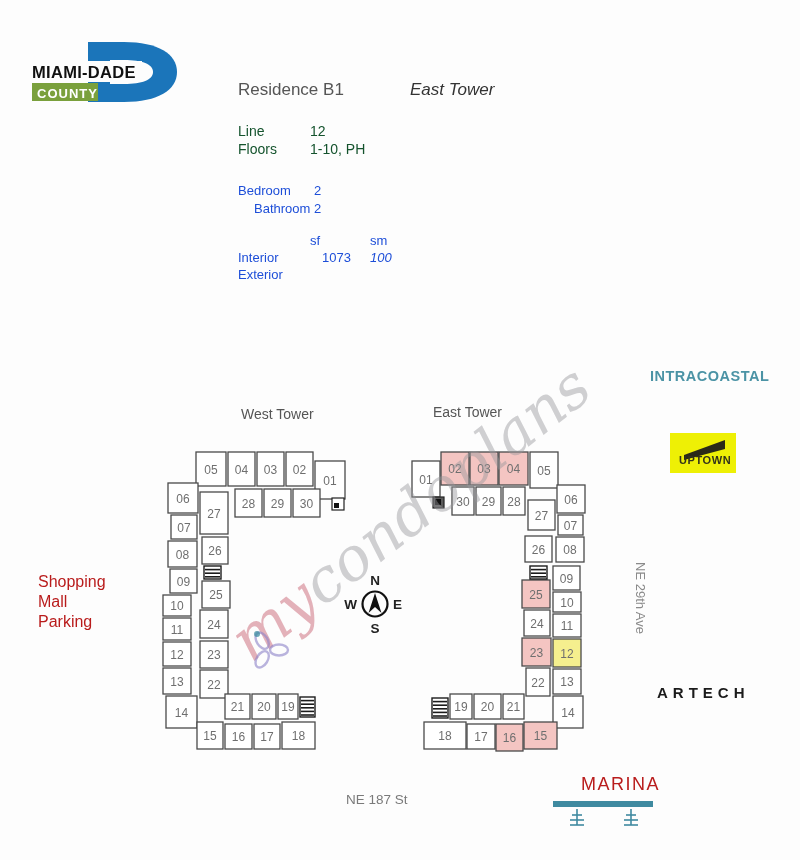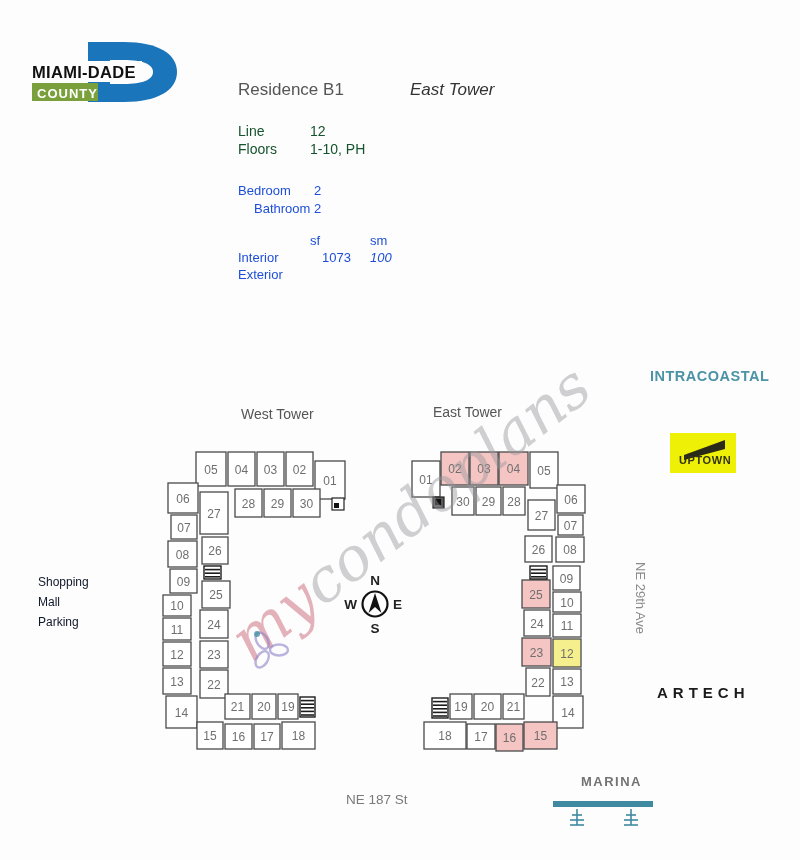--- a/index.html
+++ b/index.html
@@ -12,24 +12,24 @@
   .res-title{font-size:17px;color:#555;}
   .res-tower{font-size:17px;color:#333;font-style:italic;font-weight:500;}
   .kv{font-size:14px;color:#14532d;}
   .kv2{font-size:13px;color:#1d4ed8;text-align:center;}
   .mls{font-size:14px;color:#a2a7ae;letter-spacing:.5px;}
 
   
   .tower-label{font-size:14px;color:#555;}
   .intracoastal{font-size:14.5px;color:#4b93a5;font-weight:600;letter-spacing:.5px;}
   .artech{font-size:15px;color:#1b1b1b;font-weight:600;letter-spacing:5px;}
-  .marina{font-size:13px;color:#737373;font-weight:700;letter-spacing:1.5px;}
+  .marina{font-size:18px;color:#b91c1c;font-weight:400;letter-spacing:1.5px;}
   .street{font-size:13.5px;color:#7a7a7a;}
   .avenue{font-size:13px;color:#8a8a8a;transform:rotate(90deg);transform-origin:0 0;}
-  .shopping{font-size:12px;color:#0f172a;line-height:20px;white-space:pre-line;}
+  .shopping{font-size:16px;color:#b91c1c;line-height:20px;white-space:pre-line;}
 
   
   .watermark{left:238px;top:612px;transform:rotate(-38deg);transform-origin:0 50%;
              font-family:"DejaVu Serif",serif;font-style:italic;font-size:60px;
              pointer-events:none;z-index:5;}
   .wm-my{color:rgba(205,115,130,.55);}
   .wm-rest{color:rgba(150,150,155,.45);}
 
   #plan-svg{position:absolute;left:0;top:0;z-index:2;}
   .uptown-badge{left:657px;top:433px;width:66px;height:40px;z-index:4;margin-left:13px;}

